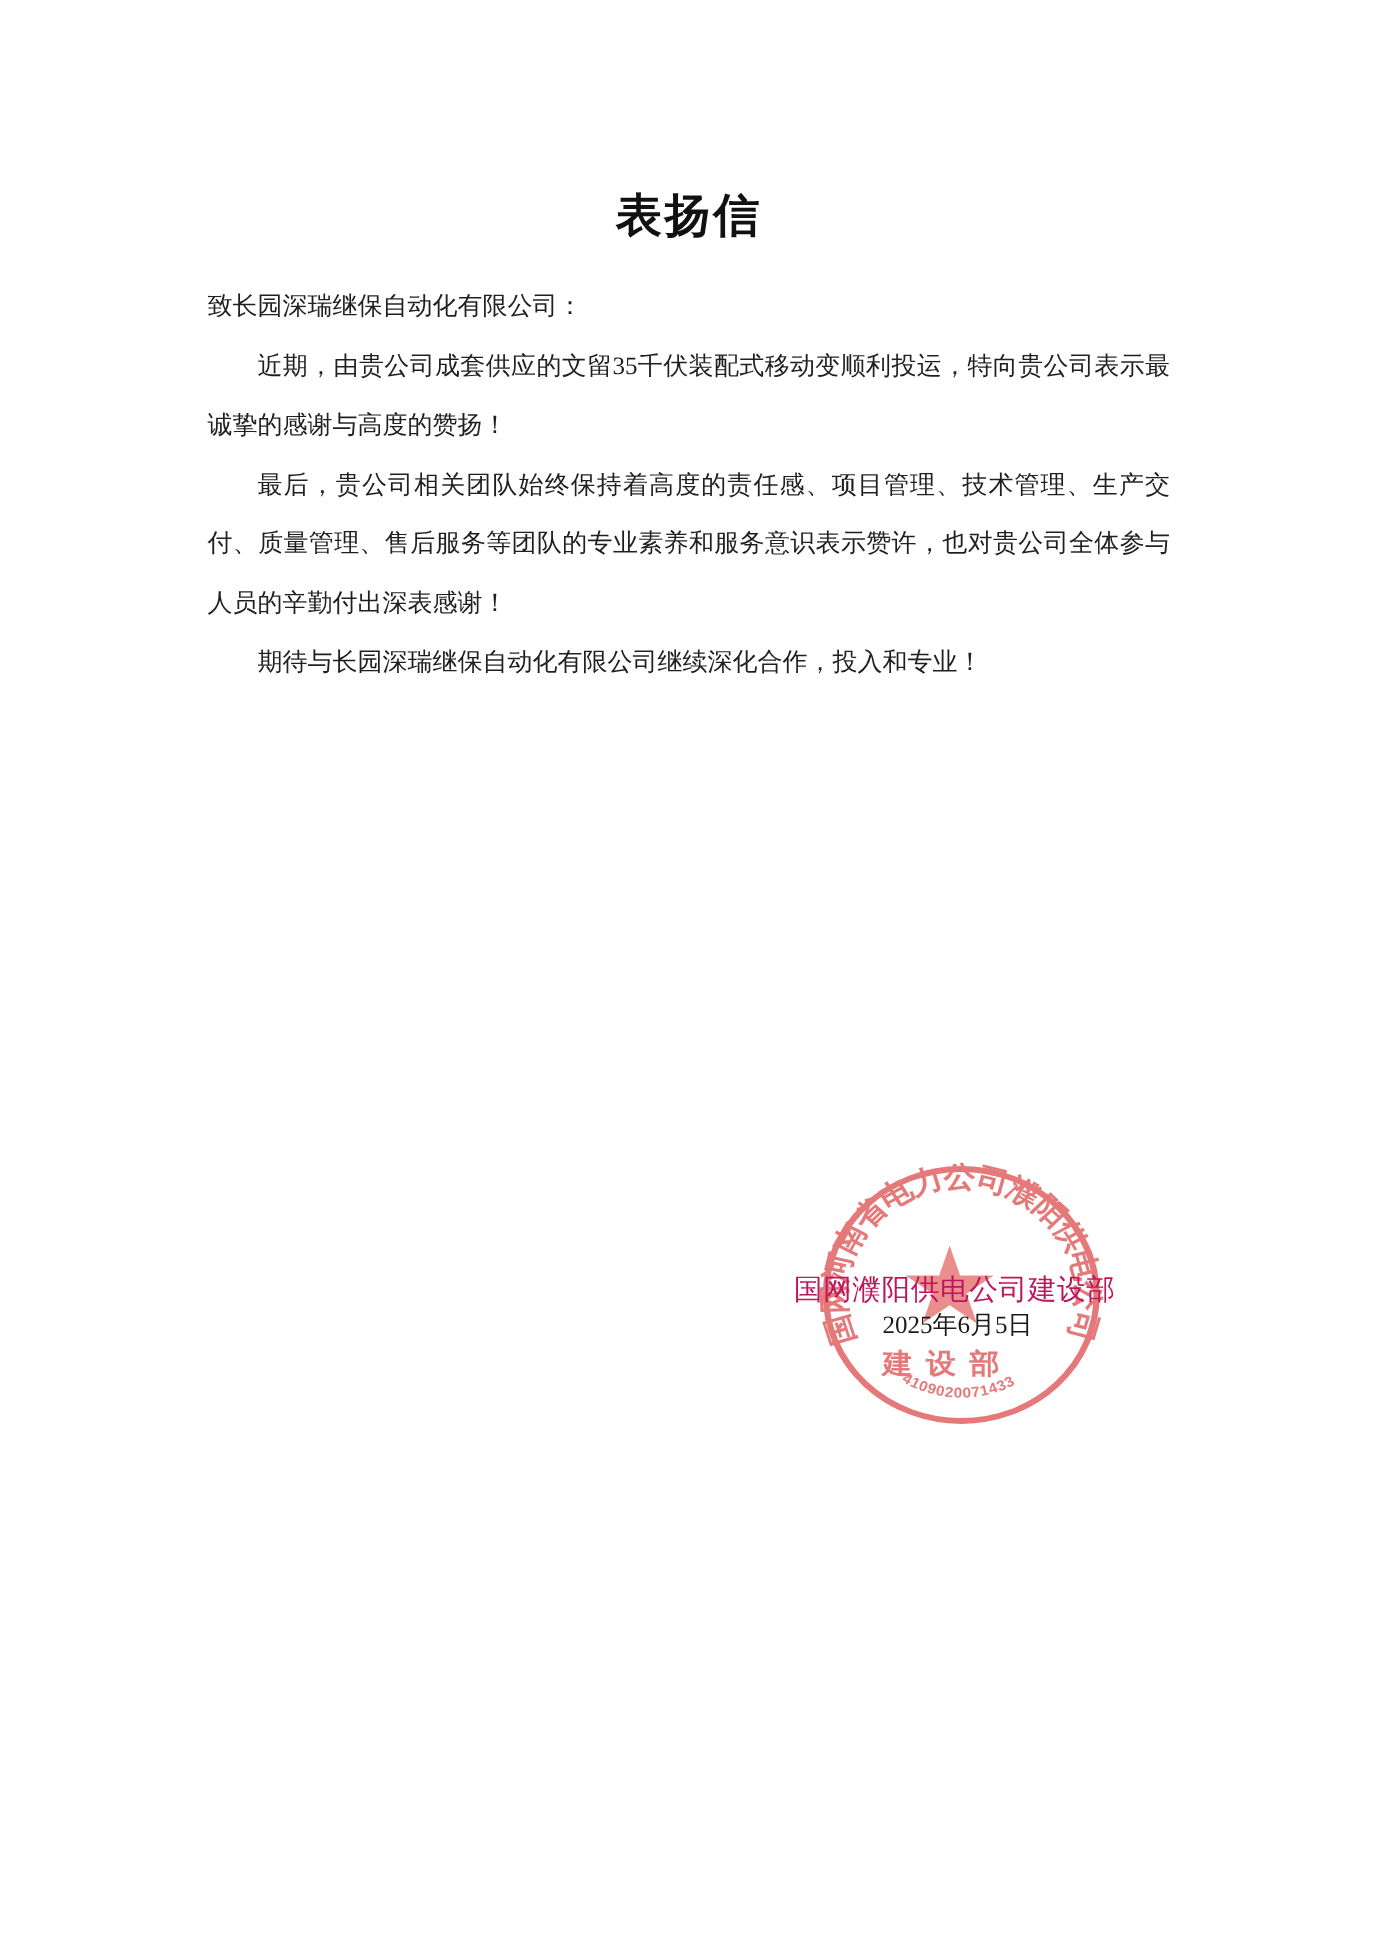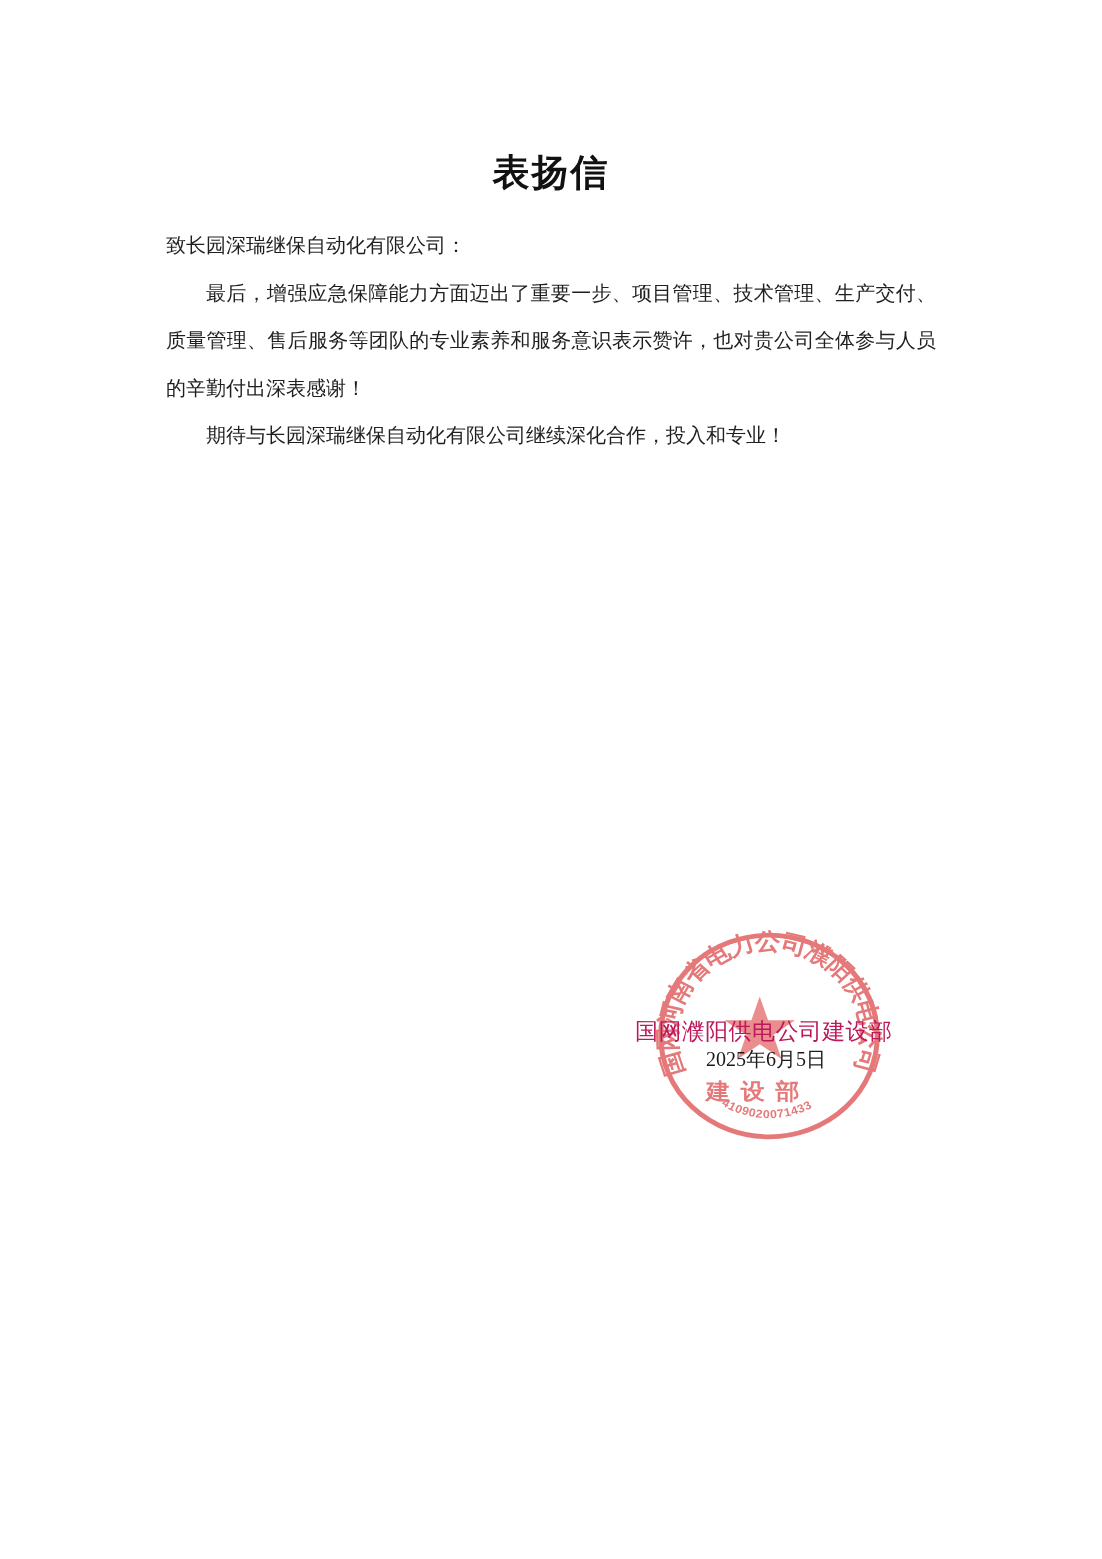--- a/index.html
+++ b/index.html
@@ -78,21 +78,22 @@
 </style>
 </head>
 <body>
 
 <div class="page">
 
   <h1 class="title">表扬信</h1>
 
   <div class="letter-body">
     <p class="salutation">致长园深瑞继保自动化有限公司：</p>
-    <p>最后，增强应急保障能力方面迈出了重要一步、项目管理、技术管理、生产交付、质量管理、售后服务等团队的专业素养和服务意识表示赞许，也对贵公司全体参与人员的辛勤付出深表感谢！</p>
+    <p>近期，由贵公司成套供应的文留35千伏装配式移动变顺利投运，特向贵公司表示最诚挚的感谢与高度的赞扬！</p>
+    <p>最后，贵公司相关团队始终保持着高度的责任感、项目管理、技术管理、生产交付、质量管理、售后服务等团队的专业素养和服务意识表示赞许，也对贵公司全体参与人员的辛勤付出深表感谢！</p>
     <p>期待与长园深瑞继保自动化有限公司继续深化合作，投入和专业！</p>
   </div>
 
   <div class="stamp">
     <svg viewBox="0 0 300 300" preserveAspectRatio="none">
 
       <circle cx="150" cy="150" r="140" fill="none" stroke="#e05c5c" stroke-width="6.5"></circle>
 
       <path id="ringPath" d="M 41.2 200.7 A 120 120 0 1 1 258.8 200.7" fill="none"></path>
       <text font-size="33" fill="#e05c5c" textLength="478" lengthAdjust="spacing">

